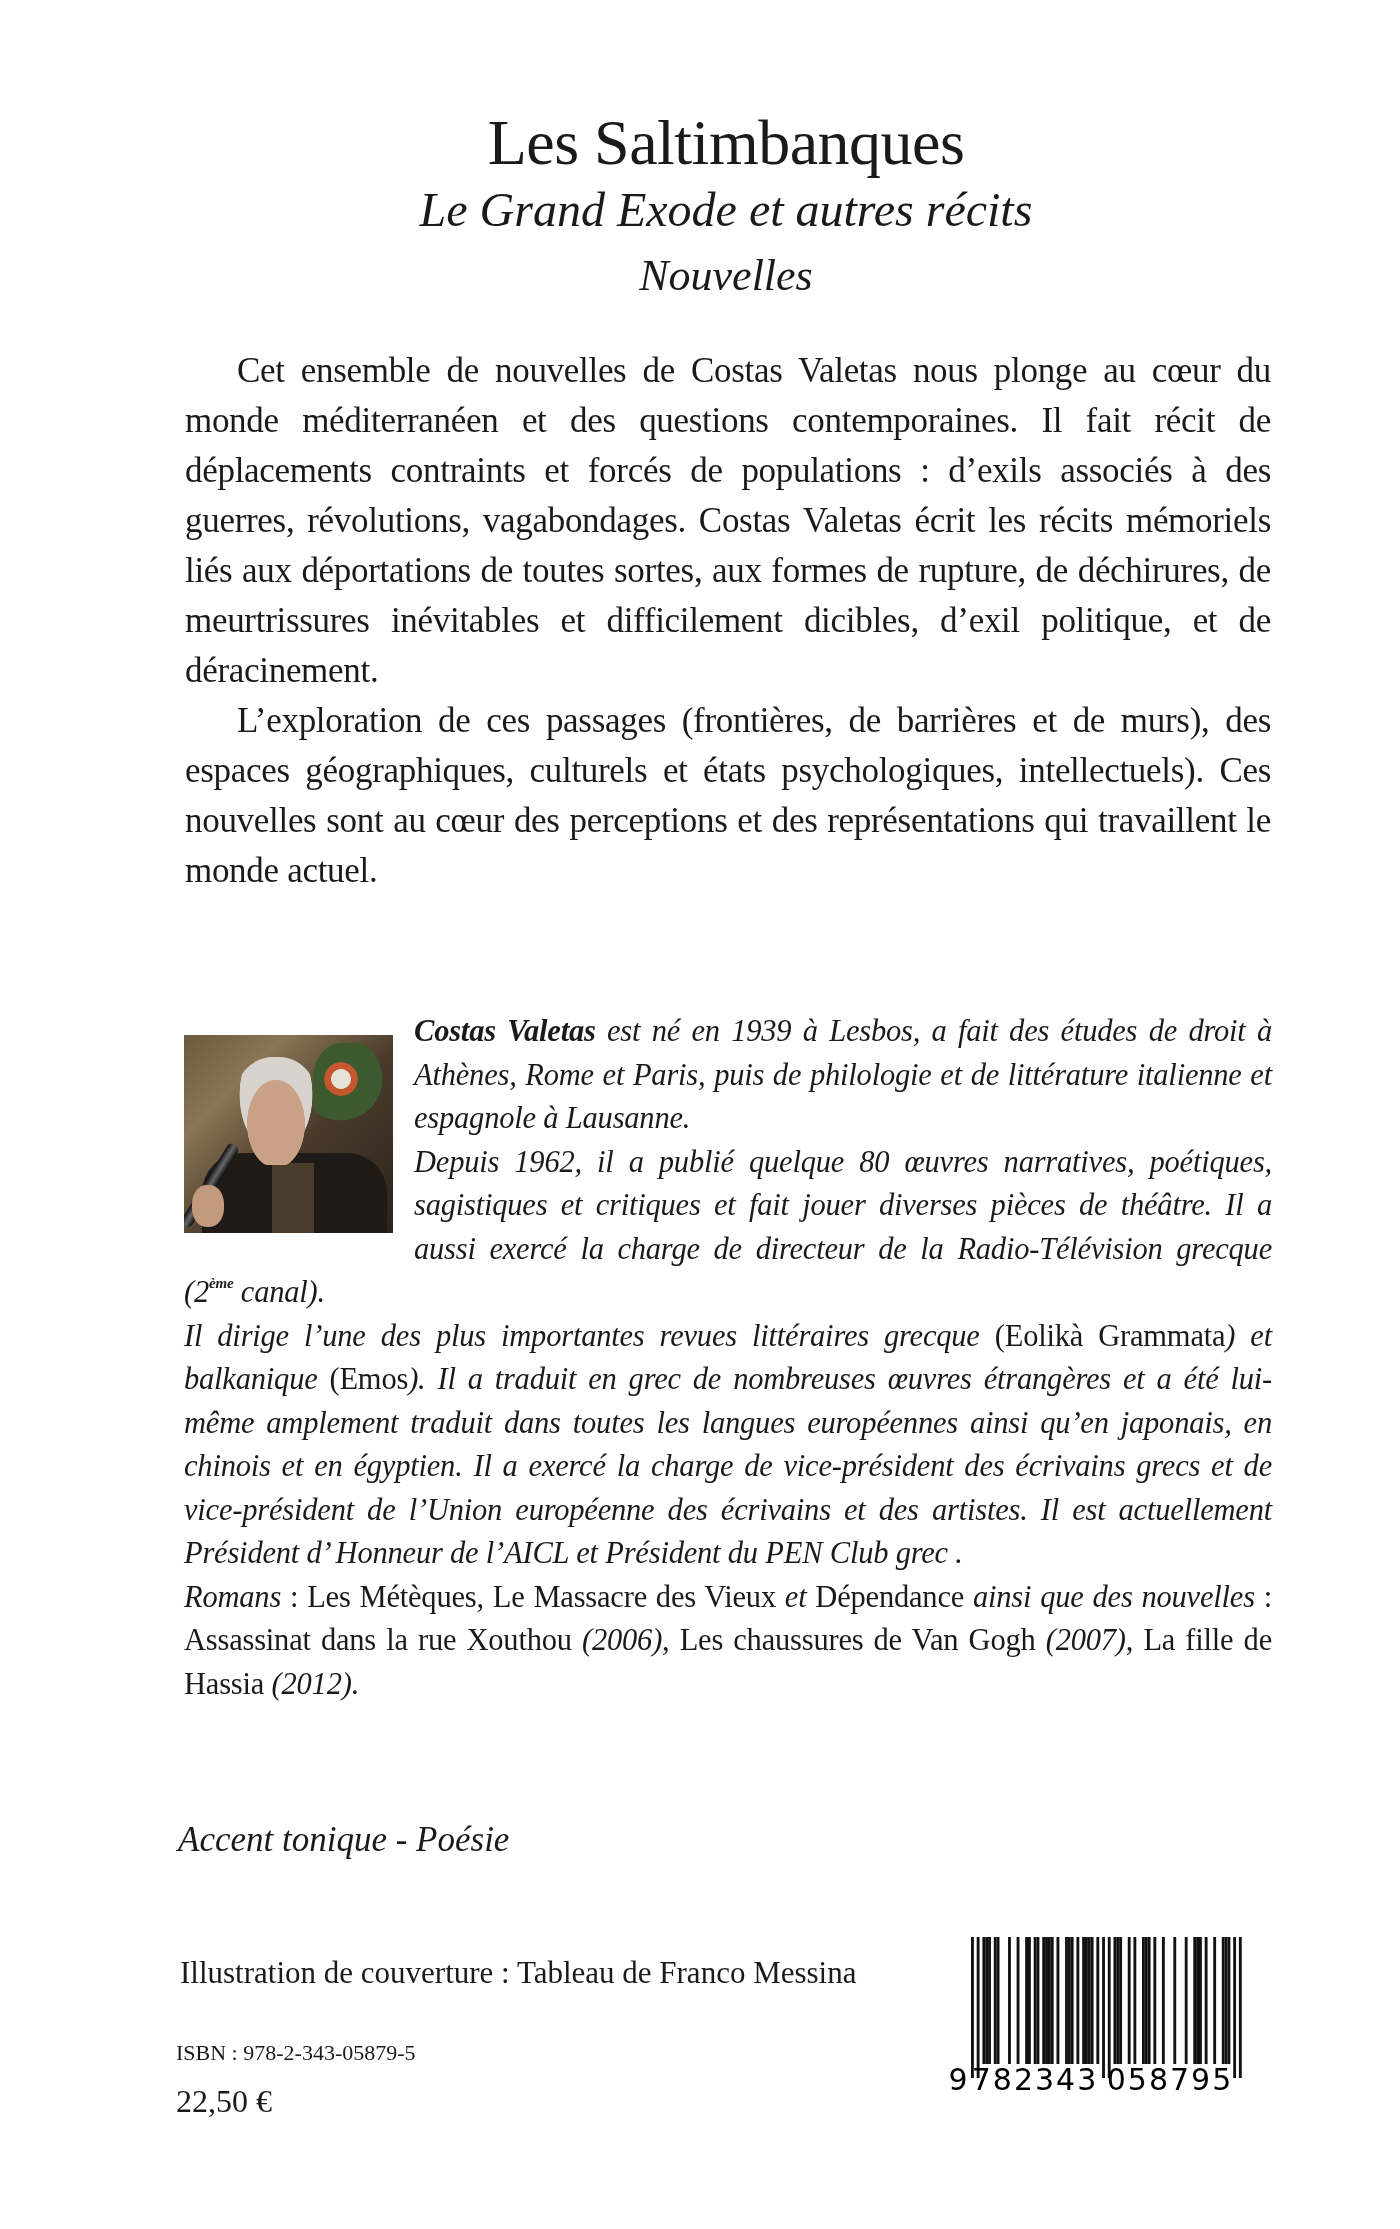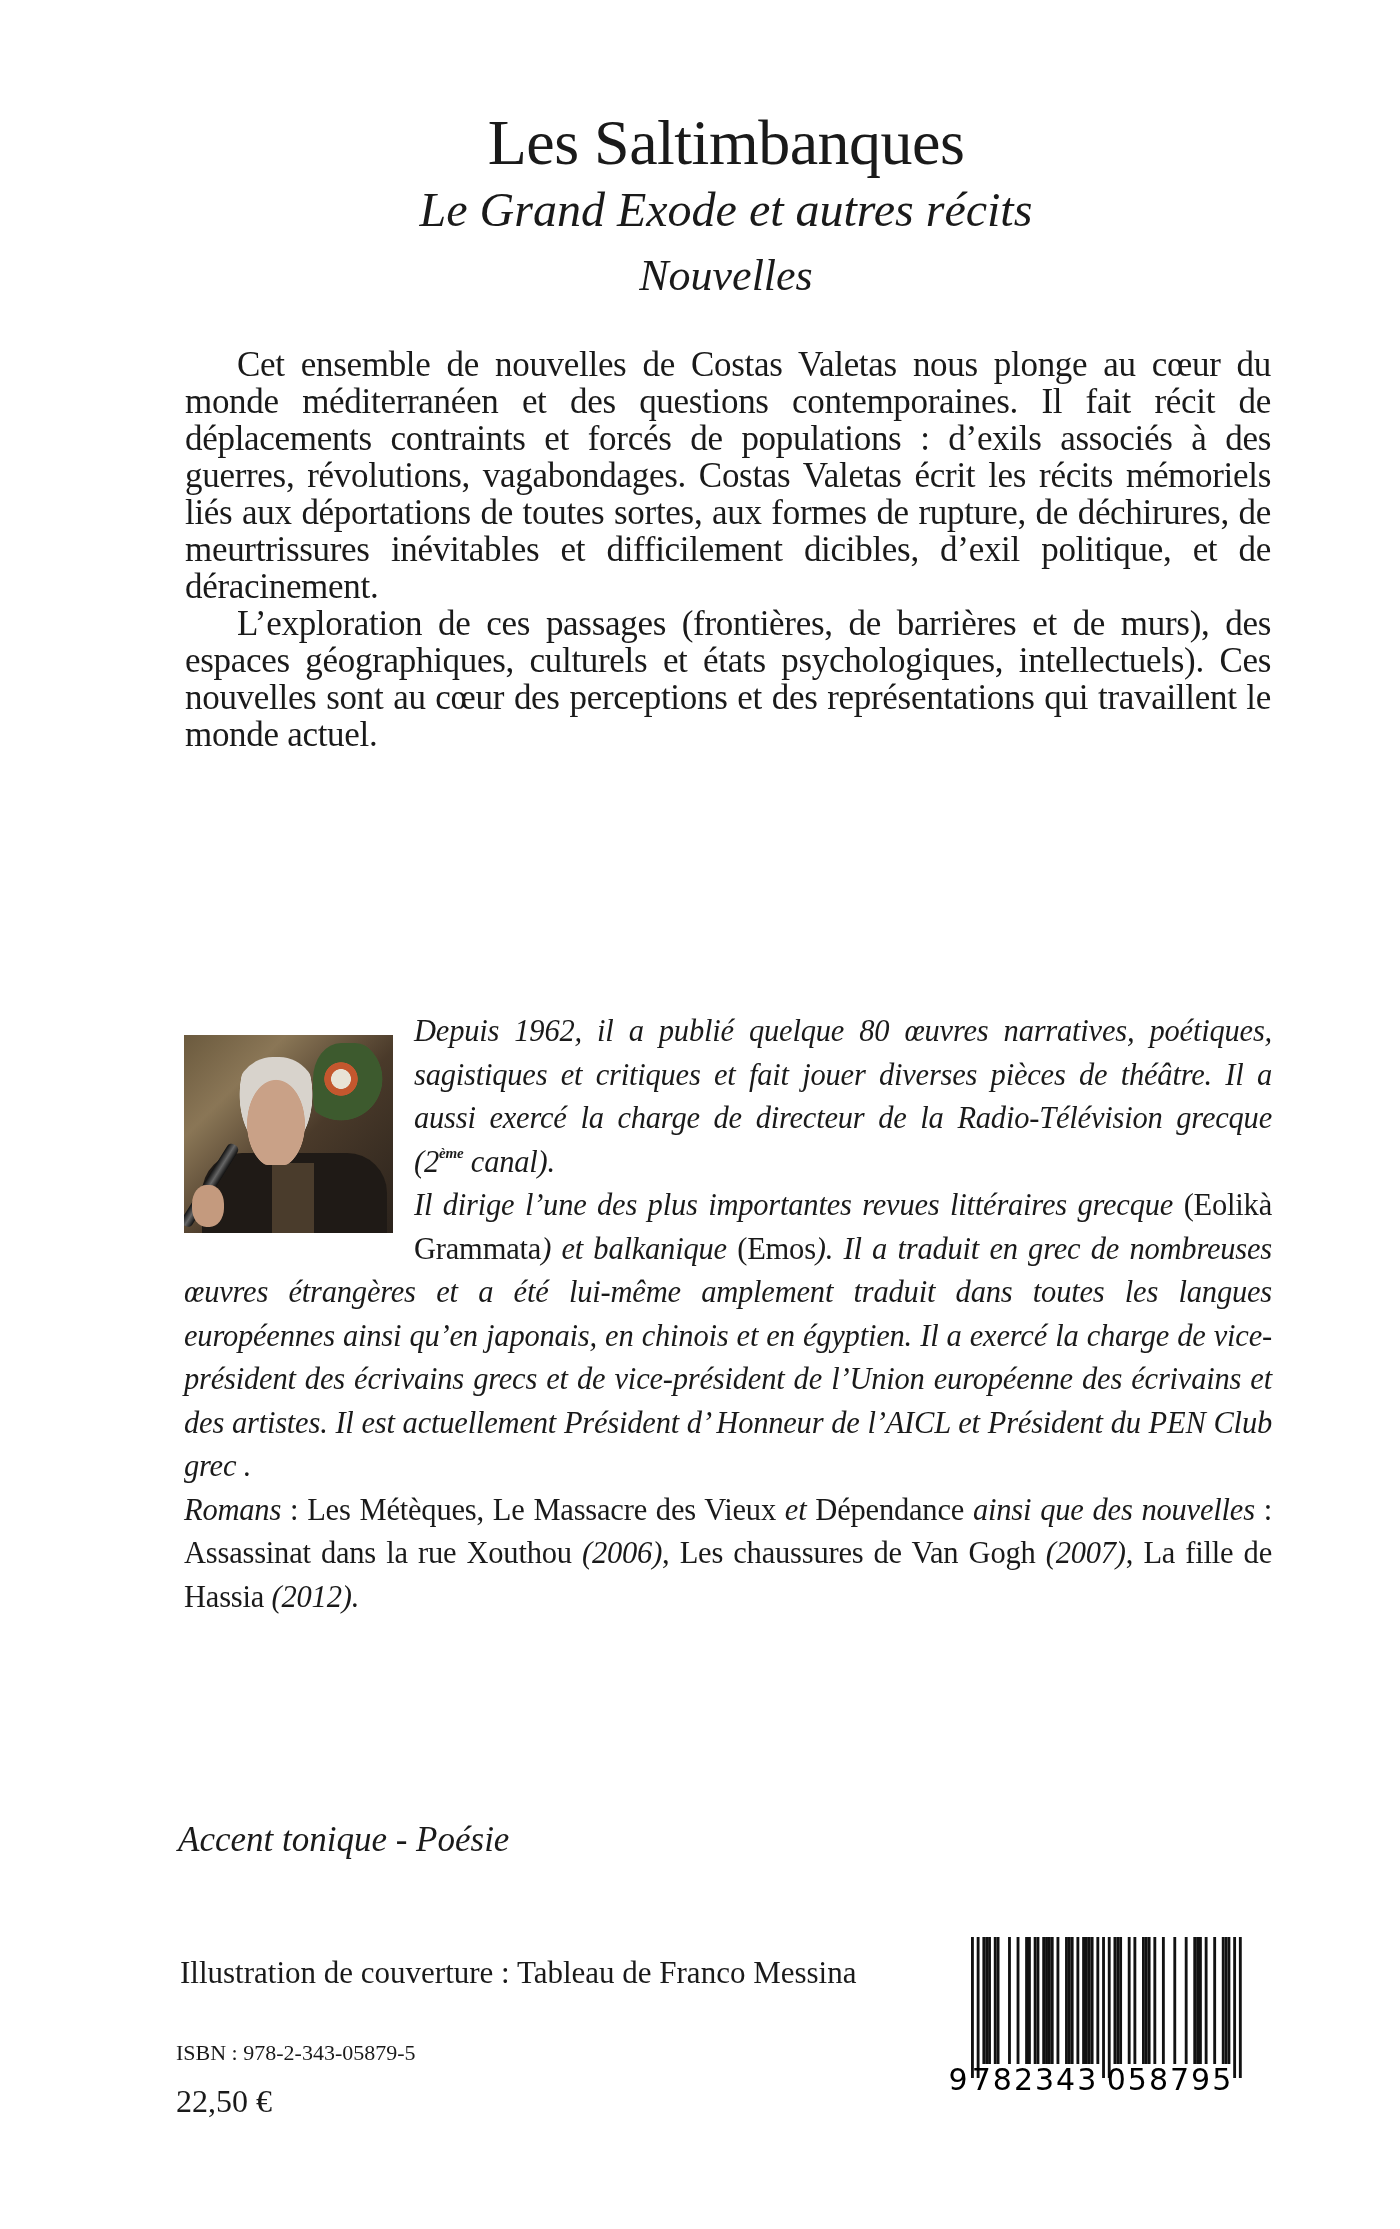--- a/index.html
+++ b/index.html
@@ -4,21 +4,21 @@
 <style>
   html, body { margin: 0; padding: 0; background: #ffffff; }
   body { width: 1400px; height: 2229px; position: relative; overflow: hidden; color: #1a1a1a; }
   .serif { font-family: "Liberation Serif", "DejaVu Serif", serif; padding-left: 28px; }
 
   .title-block { position: absolute; left: 0; width: 1400px; top: 0; text-align: center; }
   .title { position: absolute; left: 0; width: 1396px; top: 108px; font-size: 64px; line-height: 70px; margin: 0; font-weight: normal; letter-spacing: -0.5px; }
   .subtitle { position: absolute; left: 0; width: 1396px; top: 182px; font-size: 48px; line-height: 56px; font-style: italic; }
   .genre { position: absolute; left: 0; width: 1396px; top: 250px; font-size: 44px; line-height: 52px; font-style: italic; }
 
-  .blurb { position: absolute; left: 157px; width: 1086px; top: 346px; font-size: 35px; line-height: 37px; text-align: justify; letter-spacing: -0.3px; }
+  .blurb { position: absolute; left: 157px; width: 1086px; top: 346px; font-size: 35px; line-height: 50px; text-align: justify; letter-spacing: -0.3px; }
   .blurb p { margin: 0; text-indent: 52px; }
 
   .bio { position: absolute; left: 156px; width: 1088px; top: 1010px; font-size: 30.5px; line-height: 43.5px; font-style: italic; text-align: justify; letter-spacing: -0.2px; }
   .bio p { margin: 0; }
   .bio .name { font-weight: bold; }
   .bio .up { font-style: normal; }
   .bio sup { font-size: 15px; line-height: 0; vertical-align: 14px; font-weight: bold; }
   .photo { float: left; width: 209px; height: 198px; margin: 25px 21px 0 0; position: relative; overflow: hidden;
            background: linear-gradient(135deg, #6b5a3e 0%, #8a7656 25%, #4a3a2a 55%, #2b231c 100%); }
   .photo .bg-flowers { position: absolute; right: 10px; top: 8px; width: 70px; height: 90px; border-radius: 40%;
@@ -56,20 +56,21 @@
 
 <div class="bio serif">
   <div class="photo" title="Portrait of Costas Valetas speaking into a microphone">
     <div class="bg-flowers"></div>
     <div class="body"></div>
     <div class="shirt"></div>
     <div class="head"></div>
     <div class="mic"></div>
     <div class="hand"></div>
   </div>
+  <p><span class="name">Costas Valetas</span><span> est né en 1939 à Lesbos, a fait des études de droit à Athènes, Rome et Paris, puis de philologie et de littérature italienne et espagnole à Lausanne.</span></p>
   <p><span>Depuis 1962, il a publié quelque 80 œuvres narratives, poétiques, sagistiques et critiques et fait jouer diverses pièces de théâtre. Il a aussi exercé la charge de directeur de la Radio-Télévision grecque (2</span><sup>ème</sup><span> canal).</span></p>
   <p><span>Il dirige l’une des plus importantes revues littéraires grecque </span><span class="up">(Eolikà Grammata</span><span>) et balkanique </span><span class="up">(Emos</span><span>). Il a traduit en grec de nombreuses œuvres étrangères et a été lui-même amplement traduit dans toutes les langues européennes ainsi qu’en japonais, en chinois et en égyptien. Il a exercé la charge de vice-président des écrivains grecs et de vice-président de l’Union européenne des écrivains et des artistes. Il est actuellement Président d’ Honneur de l’AICL et Président du PEN Club grec .</span></p>
   <p><span>Romans</span><span class="up"> : </span><span class="up">Les Métèques, Le Massacre des Vieux </span><span>et</span><span class="up"> Dépendance </span><span>ainsi que des nouvelles</span><span class="up"> : </span><span class="up">Assassinat dans la rue Xouthou </span><span>(2006)</span><span class="up">, Les chaussures de Van Gogh </span><span>(2007)</span><span class="up">, La fille de Hassia </span><span>(2012)</span><span>.</span></p>
 </div>
 
 <div class="collection serif">Accent tonique - Poésie</div>
 
 <div class="credit serif">Illustration de couverture : Tableau de Franco Messina</div>
 <div class="isbn serif">ISBN : 978-2-343-05879-5</div>
 <div class="price serif">22,50 €</div>

